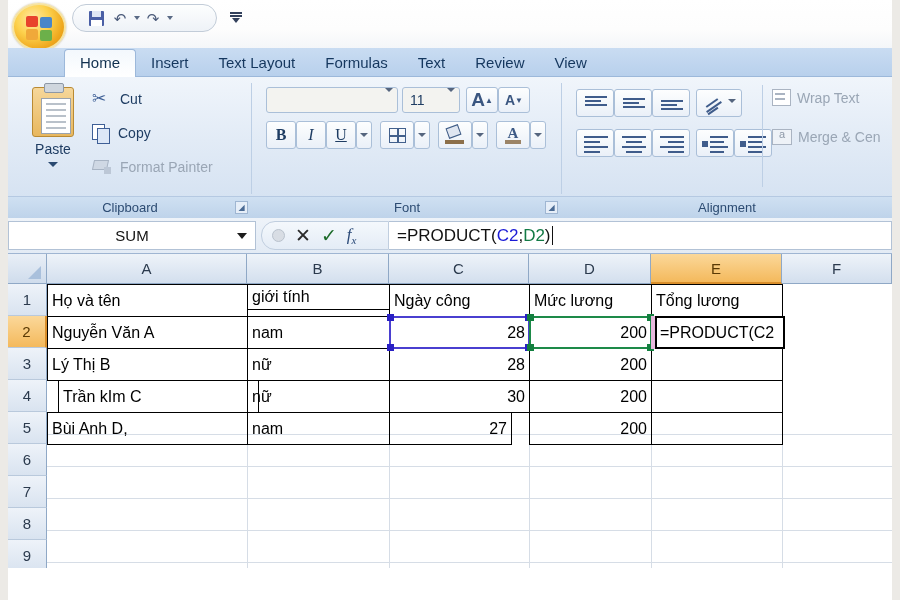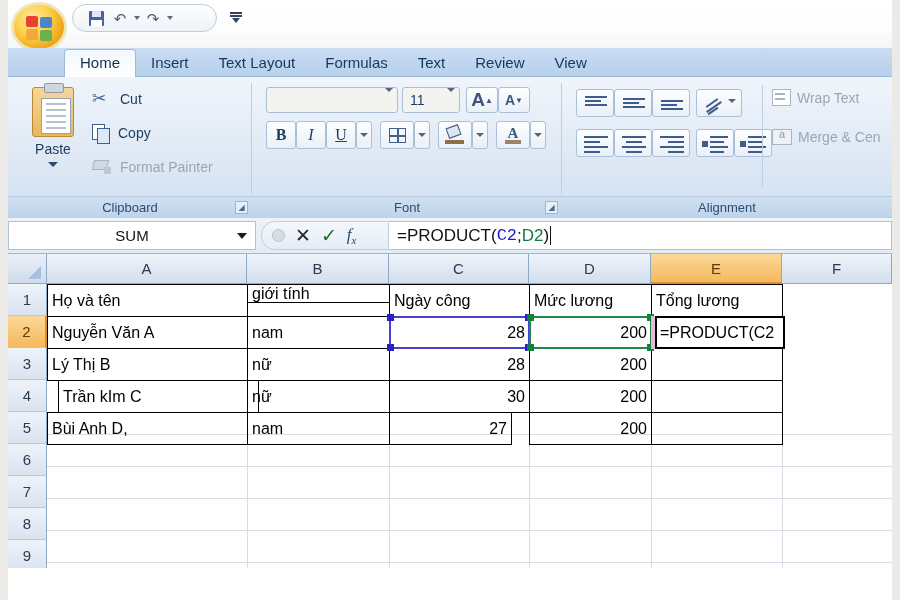--- a/index.html
+++ b/index.html
@@ -237,21 +237,21 @@
   .fb-x { font-size:19px; color:#2a2a2a; line-height:1; font-family:"Liberation Sans",sans-serif;}
   .fb-ck { font-size:19px; color:#1d6b2a; line-height:1;}
   .fb-fx { font-size:17px; font-style:italic; font-family:Liberation Serif, serif; color:#2b4a78;}
   .fb-fx sub { font-size:11px; }
   .fx-input {
     position:absolute; left: 381px; top: 3px; right: 0; height: 29px;
     background:#fff; border:1px solid #b2c2d6; border-left:none;
     display:flex; align-items:center; padding-left:8px;
     font-size:17px; color:#111;
   }
-  .ref-blue { color:#1a1ad6;font-family:Liberation Mono, monospace; }
+  .ref-blue { color:#1a1ad6; }
   .ref-green { color:#127a45; }
   .ref-sep { color:#111; }
   .caret-bar {
     display:inline-block; width:1px; height:19px; background:#111; margin-left:1px;
   }
 
   
   .grid-wrap { position: relative; height: 314px; background:#fff; overflow:hidden; }
 
   .corner {
@@ -593,21 +593,21 @@
     <div class="rowhdr sel" style="top:62px;height:32px">2</div>
     <div class="rowhdr" style="top:94px;height:32px">3</div>
     <div class="rowhdr" style="top:126px;height:32px">4</div>
     <div class="rowhdr" style="top:158px;height:32px">5</div>
     <div class="rowhdr" style="top:190px;height:32px">6</div>
     <div class="rowhdr" style="top:222px;height:32px">7</div>
     <div class="rowhdr" style="top:254px;height:32px">8</div>
     <div class="rowhdr" style="top:286px;height:32px">9</div>
 
     <div class="cell bordered" style="left:39px;top:30px;width:201px;height:33px">Họ và tên</div>
-    <div class="cell bordered" style="left:239px;top:30px;width:143px;height:19px">giới tính</div>
+    <div class="cell bordered" style="left:239px;top:30px;width:143px;height:26px">giới tính</div>
     <div class="cell bordered" style="left:521px;top:30px;width:123px;height:33px">Mức lương</div>
     <div class="cell bordered" style="left:381px;top:30px;width:141px;height:33px">Ngày công</div>
     <div class="cell bordered" style="left:643px;top:30px;width:132px;height:33px">Tổng lương</div>
 
     <div class="cell bordered" style="left:39px;top:62px;width:201px;height:33px">Nguyễn Văn A</div>
     <div class="cell bordered" style="left:239px;top:62px;width:143px;height:33px">nam</div>
     <div class="cell bordered num" style="left:381px;top:62px;width:141px;height:33px">28</div>
     <div class="cell bordered num" style="left:521px;top:62px;width:123px;height:33px">200</div>
 
     <div class="cell bordered" style="left:39px;top:94px;width:201px;height:33px">Lý Thị B</div>

